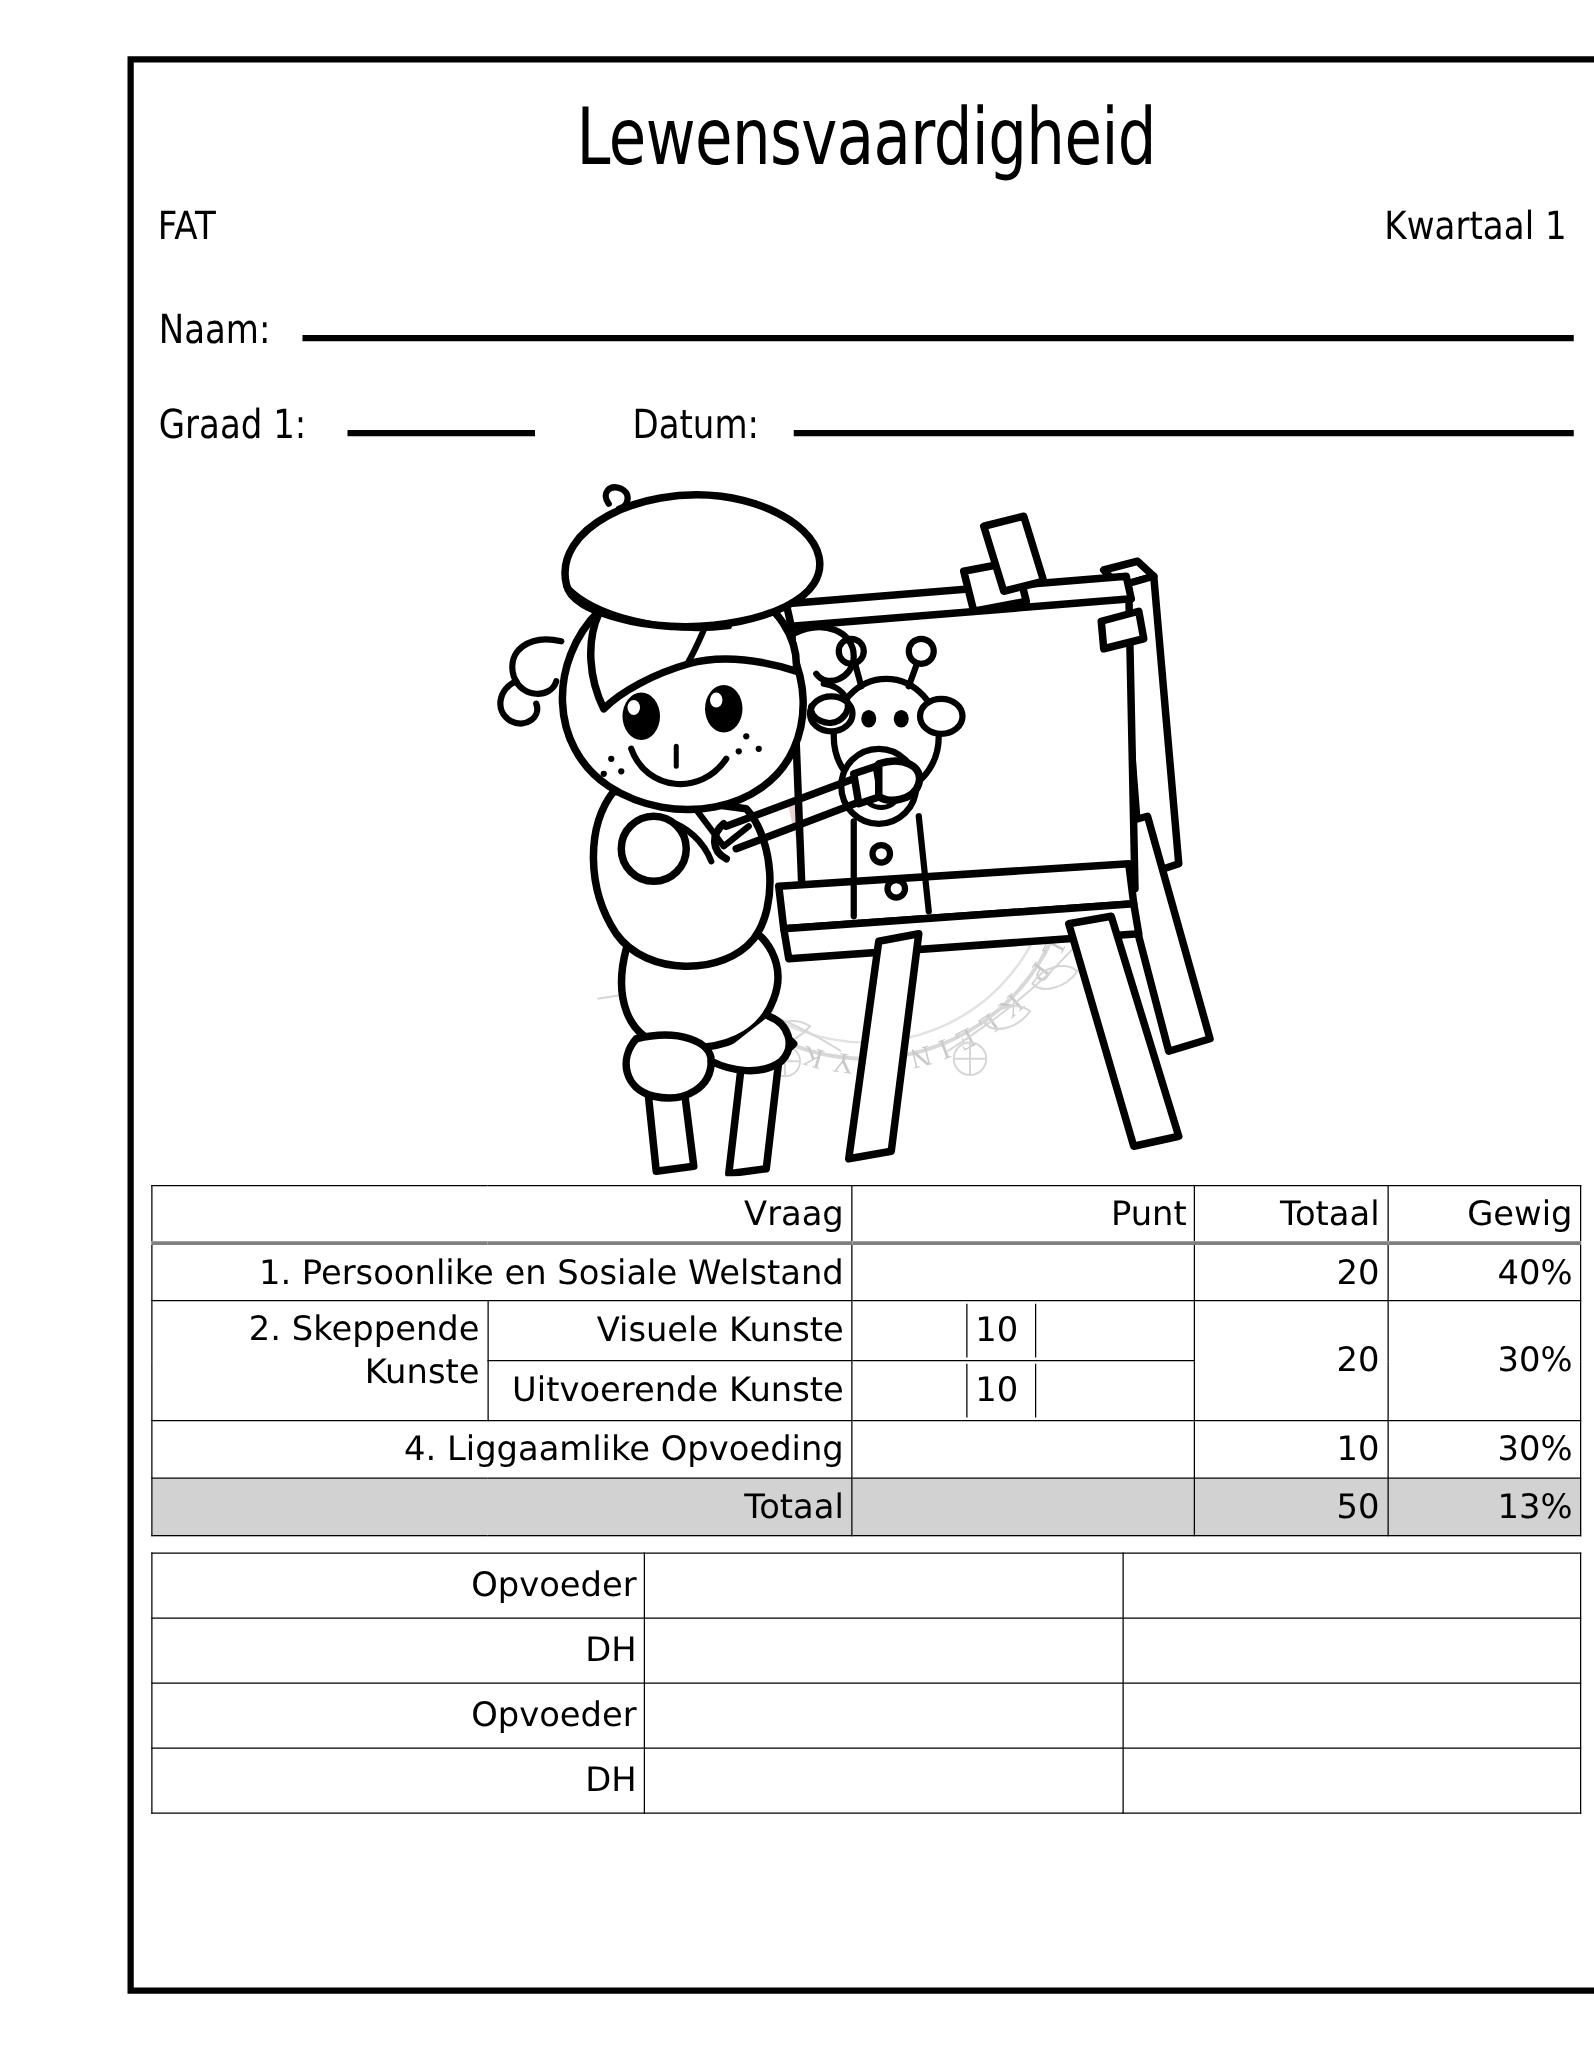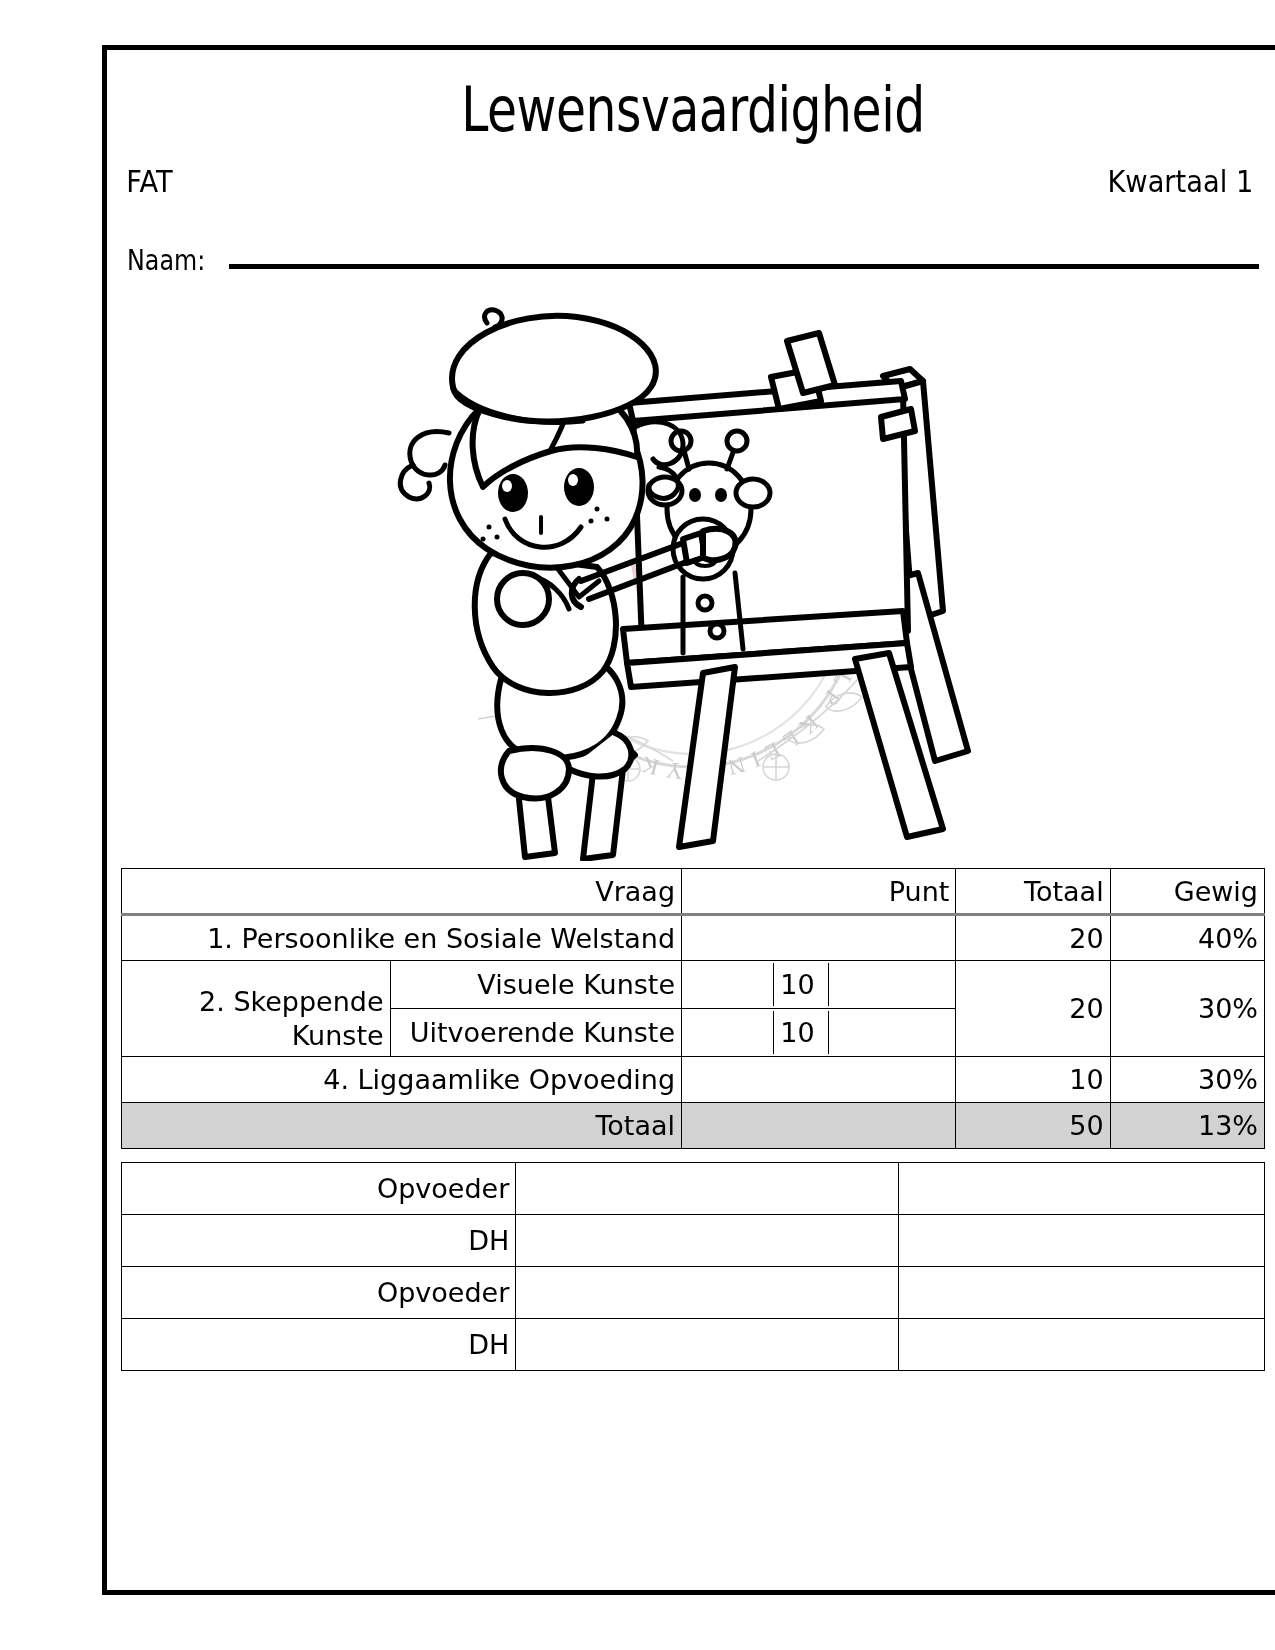--- a/index.html
+++ b/index.html
@@ -54,21 +54,21 @@
     font-family: "DejaVu Sans", sans-serif;
     transform: scaleX(0.88);
     transform-origin: left center;
     width: 113%;
   }
 
   .field-row {
     display: flex;
     align-items: flex-end;
     padding: 0 6px;
-    font-size: 28px;
+    font-size: 32px;
     font-family: "DejaVu Sans", sans-serif;
   }
   .field-row.naam  { margin-top: 48px; }
   .field-row.graad { margin-top: 44px; }
 
   .field-label {
     white-space: nowrap;
     transform: scaleX(0.85);
     transform-origin: left bottom;
     line-height: 1;
@@ -153,20 +153,27 @@
     <div class="meta-row">
       <span>FAT</span>
       <span>Kwartaal 1</span>
     </div>
 
     <div class="field-row naam">
       <span class="field-label">Naam:</span>
       <span class="rule naam-rule"></span>
     </div>
 
+    <div class="field-row graad">
+      <span class="field-label">Graad 1:</span>
+      <span class="rule graad-rule"></span>
+      <span class="gap-datum"></span>
+      <span class="field-label">Datum:</span>
+      <span class="rule datum-rule"></span>
+    </div>
 
     <div class="illus-wrap">
 
       <svg class="watermark-svg" width="470" height="400" viewBox="0 0 470 400">
         <defs>
           <path id="ringpath" d="M 235 215 m -160,0 a 160,160 0 1,1 320,0 a 160,160 0 1,1 -320,0"></path>
         </defs>
         <circle cx="235" cy="215" r="163" fill="none" stroke="#d8d8d8" stroke-width="3"></circle>
         <circle cx="235" cy="215" r="150" fill="none" stroke="#e2e2e2" stroke-width="2"></circle>
         <text font-family="'Liberation Serif', serif" font-size="23" fill="#c9c9c9" letter-spacing="7">
@@ -333,21 +340,21 @@
       </tr>
 
       <tr>
         <td class="c-left" colspan="2">1. Persoonlike en Sosiale Welstand</td>
         <td class="c-center"></td>
         <td class="c-center">20</td>
         <td class="c-center">40%</td>
       </tr>
 
       <tr class="tall-row">
-        <td class="c-left" rowspan="2" style="vertical-align:top; padding-top:24px;">
+        <td class="c-left" rowspan="2" style="vertical-align:top; padding-top:6px;">
           <div class="twoline">
             <div>2. Skeppende</div>
             <div style="padding-left:22px">Kunste</div>
           </div>
         </td>
         <td class="c-left">Visuele Kunste</td>
         <td class="punt-cell">
           <div class="punt-inner">
             <div class="punt-blank"></div>
             <div class="punt-box">10</div>

